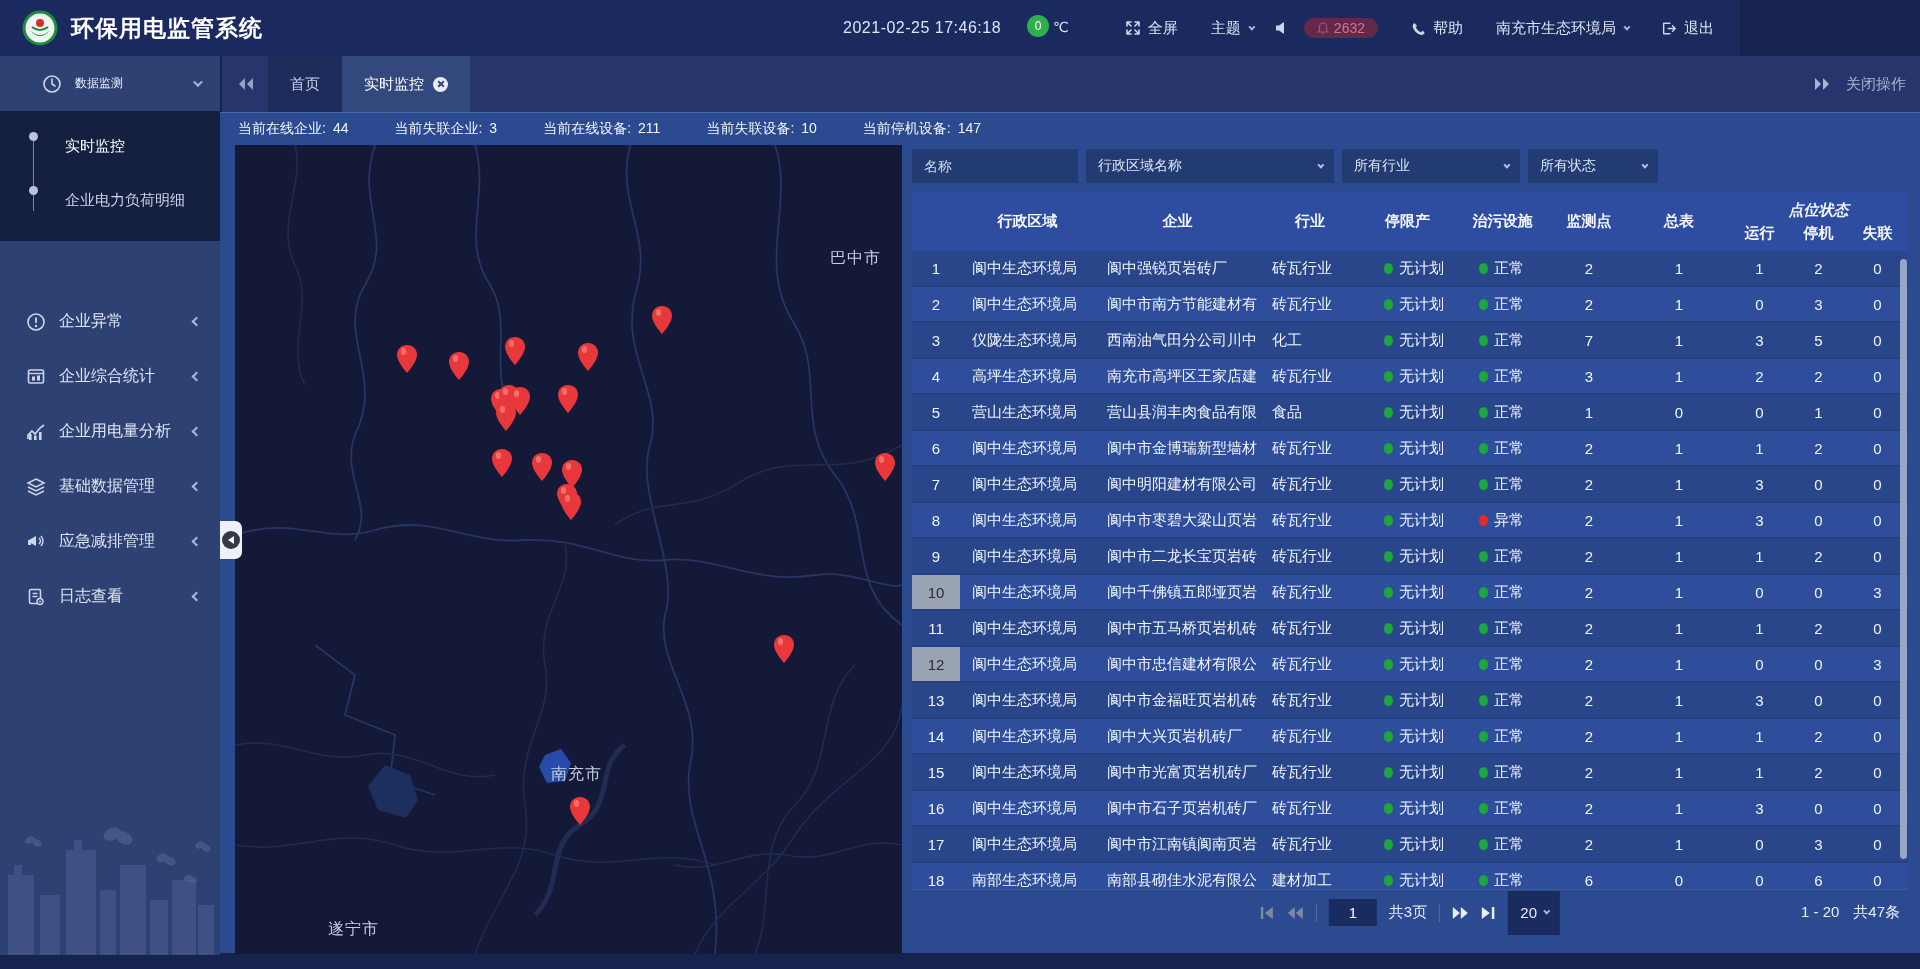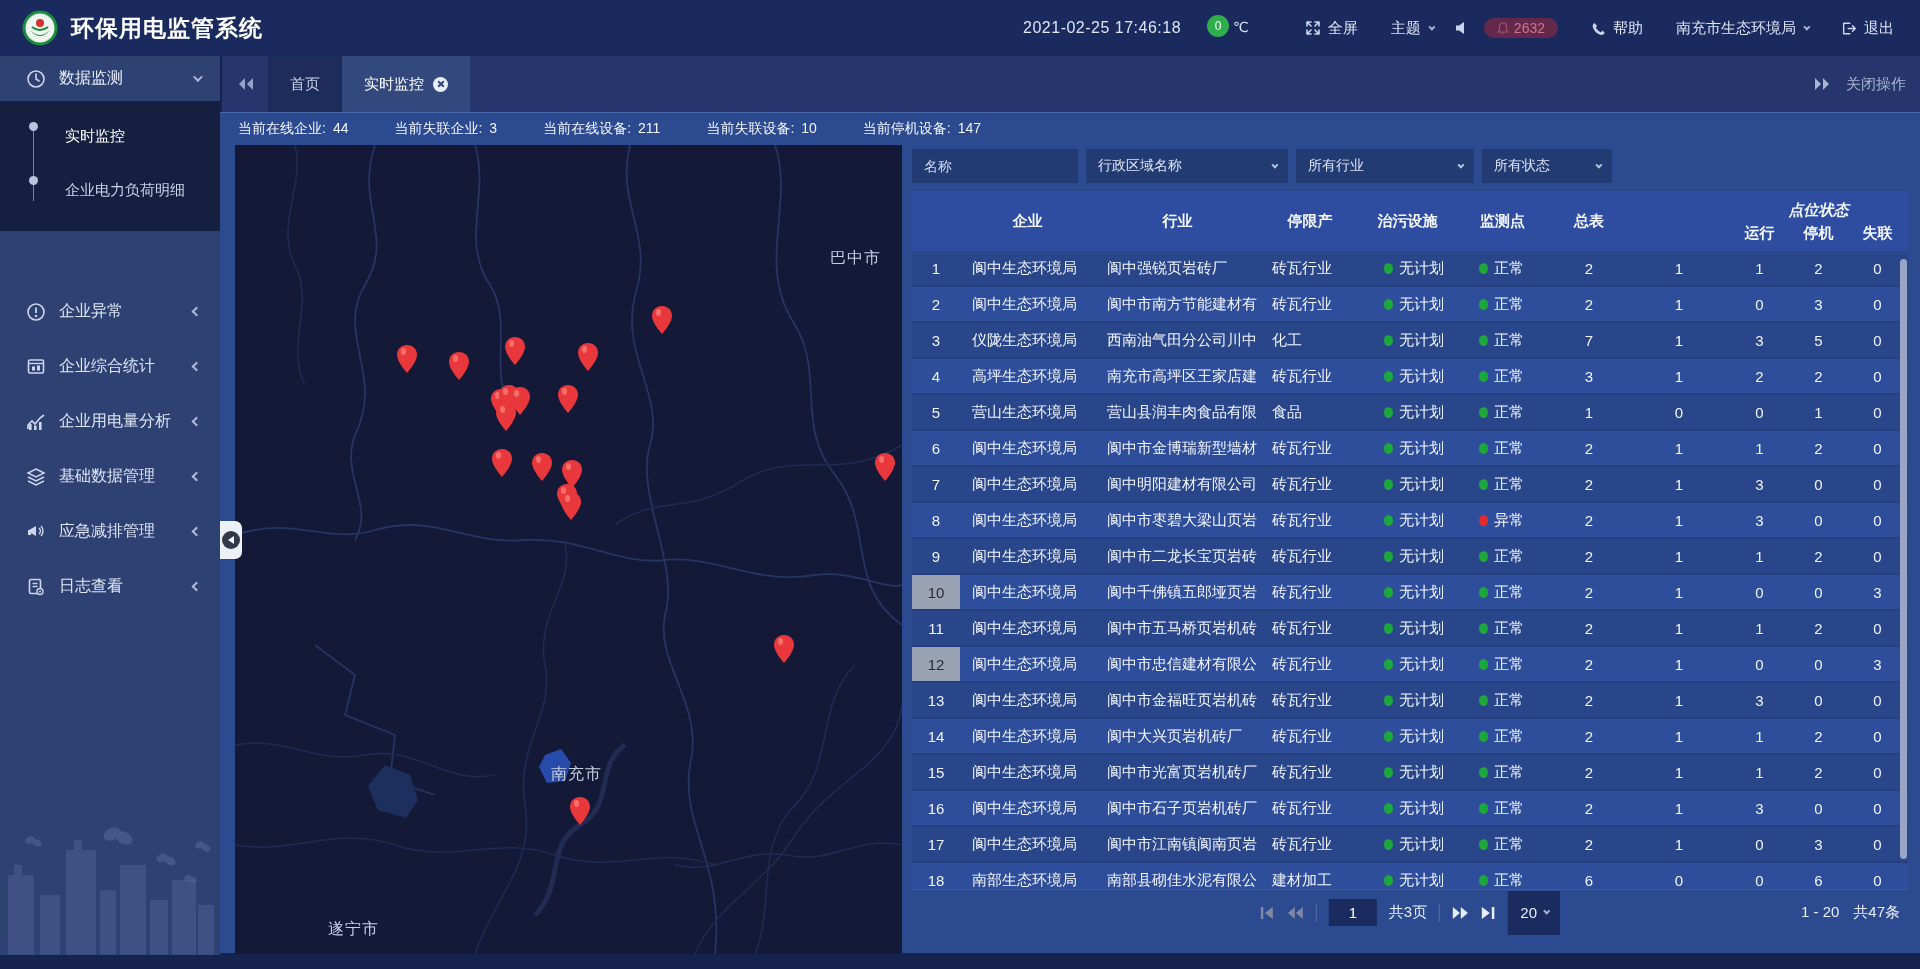--- a/index.html
+++ b/index.html
@@ -1,37 +1,37 @@
 <!DOCTYPE html>
 <html><head>
 <meta charset="utf-8">
 <style>
   * { box-sizing: border-box; margin:0; padding:0; }
   html,body { width:1920px; height:969px; overflow:hidden; }
   body { position:relative; background:#16234e; font-family:"Liberation Sans","DejaVu Sans",sans-serif; color:#eef2fb; }
 
   
-  .header { position:absolute; left:0; top:0; width:1920px; height:56px; background:#1b2a5e; display:flex; align-items:center; z-index:30; }
+  .header { position:absolute; left:0; top:0; width:1740px; height:56px; background:#1b2a5e; display:flex; align-items:center; z-index:30; }
   .logo { width:36px; height:36px; margin-left:22px; flex:0 0 auto; }
   .app-title { font-size:23px; font-weight:bold; margin-left:13px; letter-spacing:1px; color:#ffffff; }
   .header-right { margin-left:auto; display:flex; align-items:center; padding-right:26px; font-size:15px; color:#dde5f5; }
   .hr-item { display:flex; align-items:center; gap:7px; margin-left:33px; cursor:default; }
   .datetime { font-size:16px; letter-spacing:.5px; }
   .temp-wrap { margin-left:26px; display:flex; align-items:flex-start; gap:4px; }
   .temp-circle { width:22px; height:22px; border-radius:50%; background:#2fae4e; color:#fff; font-size:12px; display:flex; align-items:center; justify-content:center; margin-top:-4px; }
   .temp-unit { font-size:14px; }
   .pill { background:#64294a; color:#cf7390; border-radius:12px; padding:2px 13px; font-size:14px; display:flex; align-items:center; gap:5px; }
   .chev { display:inline-block; width:7px; height:7px; border-right:2px solid #aab6d4; border-bottom:2px solid #aab6d4; }
   .chev.down { transform:rotate(45deg) translateY(-2px); }
   .chev.left { transform:rotate(135deg); }
   .chev.small { width:5px; height:5px; }
 
   
   .sidebar { position:absolute; left:0; top:56px; width:220px; height:899px; background:#2e4173; z-index:20; overflow:hidden; }
-  .menu-group-header { height:45px; display:flex; align-items:center; padding:0 20px 0 26px; font-size:16px; color:#e9eef9; cursor:pointer; }
+  .menu-group-header { height:55px; display:flex; align-items:center; padding:0 20px 0 42px; font-size:12px; color:#e9eef9; cursor:pointer; }
   .menu-icon { width:20px; height:20px; margin-right:13px; flex:0 0 auto; }
   .menu-group-header .chev, .menu-item .chev { margin-left:auto; }
   .submenu { background:#151f40; position:relative; padding:8px 0 14px 0; }
   .submenu::before { content:""; position:absolute; left:33px; top:24px; bottom:30px; width:1px; background:#7583a9; }
   .submenu-item { position:relative; height:54px; display:flex; align-items:center; padding-left:65px; font-size:15px; color:#c9d3e9; cursor:pointer; }
   .submenu-item::before { content:""; position:absolute; left:29px; top:50%; margin-top:-14px; width:9px; height:9px; border-radius:50%; background:#b9c3dc; }
   .submenu-item.active { color:#ffffff; }
   .menu-item { height:55px; display:flex; align-items:center; padding:0 20px 0 26px; font-size:16px; color:#dde4f3; cursor:pointer; }
   .skyline { position:absolute; left:0; bottom:0; width:220px; }
 
@@ -61,21 +61,21 @@
   .collapse-handle .circ { width:18px; height:18px; border-radius:50%; background:#333a45; display:flex; align-items:center; justify-content:center; }
   .collapse-handle .circ span { display:block; width:0; height:0; border-top:4px solid transparent; border-bottom:4px solid transparent; border-right:6px solid #f2f5fa; margin-right:1px; }
 
   
   .panel { position:absolute; left:692px; top:36px; width:996px; height:805px; }
   .filters { display:flex; gap:8px; height:34px; }
   .filter-box { background:#223b72; display:flex; align-items:center; padding:0 12px; font-size:14px; color:#dbe4f6; cursor:pointer; }
   .filter-box .chev { margin-left:auto; border-color:#b9c5e0; }
   .filter-input { width:166px; background:#223b72; border:none; outline:none; color:#eef2fb; font-size:14px; padding:0 12px; font-family:inherit; }
   .filter-input::placeholder { color:#cfd9f0; }
-  .f-region { width:202px; } .f-industry { width:178px; } .f-status { width:130px; }
+  .f-region { width:248px; } .f-industry { width:178px; } .f-status { width:130px; }
 
   .grid-cols { display:grid; grid-template-columns:48px 135px 165px 100px 95px 95px 78px 102px 59px 59px 59px; }
   .thead { position:absolute; left:0; top:42px; width:996px; height:60px; background:#2e4da0; font-weight:bold; font-size:15px; color:#f4f7fd; }
   .thead .th { grid-row:1 / 3; display:flex; align-items:center; justify-content:center; }
   .thead { grid-template-rows:30px 30px; }
   .th-group { grid-column:9 / 12; grid-row:1; display:flex; align-items:flex-end; justify-content:center; font-style:italic; padding-bottom:1px; }
   .th-sub { grid-row:2; display:flex; align-items:flex-start; justify-content:center; padding-top:3px; }
 
   .rows-host { position:absolute; left:0; top:102px; width:996px; height:638px; overflow:hidden; }
   .trow { height:36px; border-bottom:2px solid #24407e; font-size:15px; color:#f0f4fc; background:#29468a; }
@@ -503,20 +503,21 @@
         <span class="chev down small"></span>
       </div>
       <div class="filter-box f-status">
         <span>所有状态</span>
         <span class="chev down small"></span>
       </div>
     </div>
 
     <div class="thead grid-cols">
       <div class="th"></div>
+      <div class="th">行政区域</div>
       <div class="th">企业</div>
       <div class="th">行业</div>
       <div class="th">停限产</div>
       <div class="th">治污设施</div>
       <div class="th">监测点</div>
       <div class="th">总表</div>
       <div class="th-group">点位状态</div>
       <div class="th-sub" style="grid-column:9;">运行</div>
       <div class="th-sub" style="grid-column:10;">停机</div>
       <div class="th-sub" style="grid-column:11;">失联</div>

